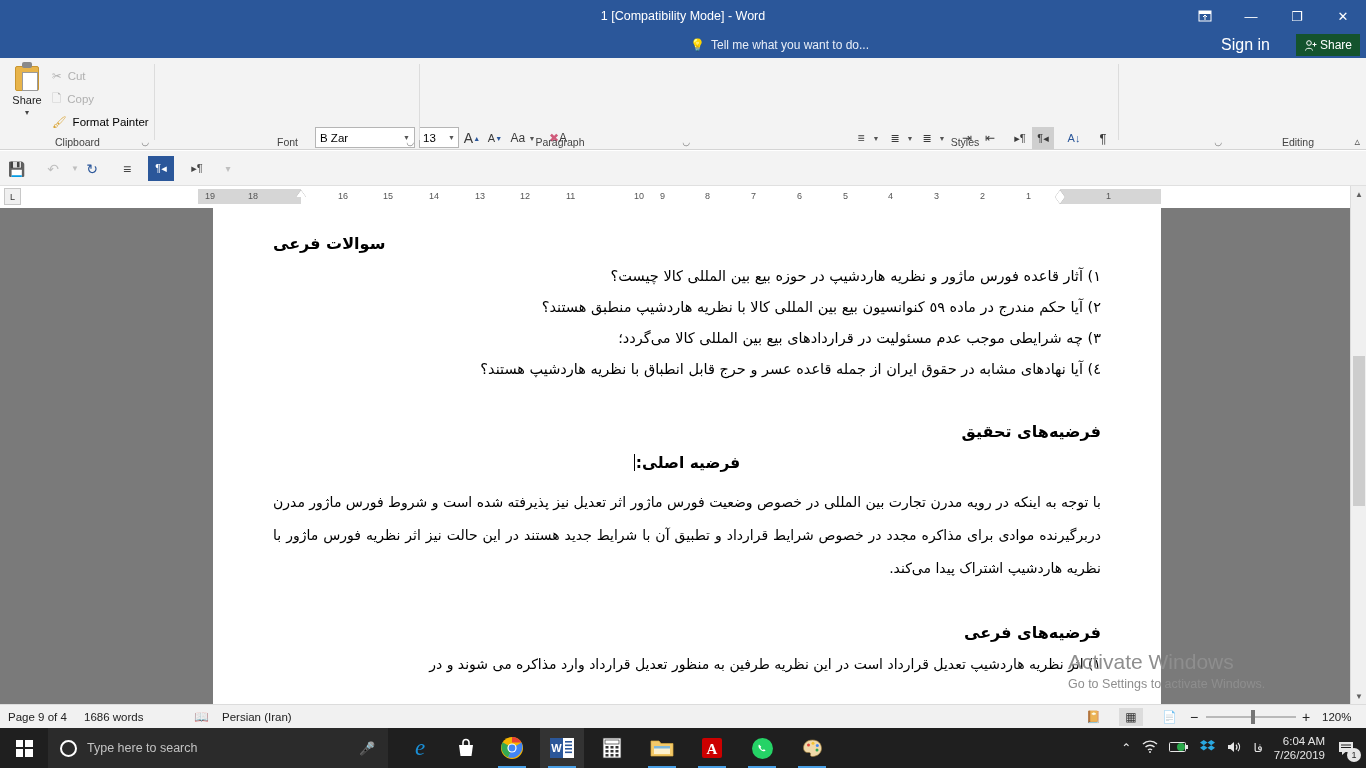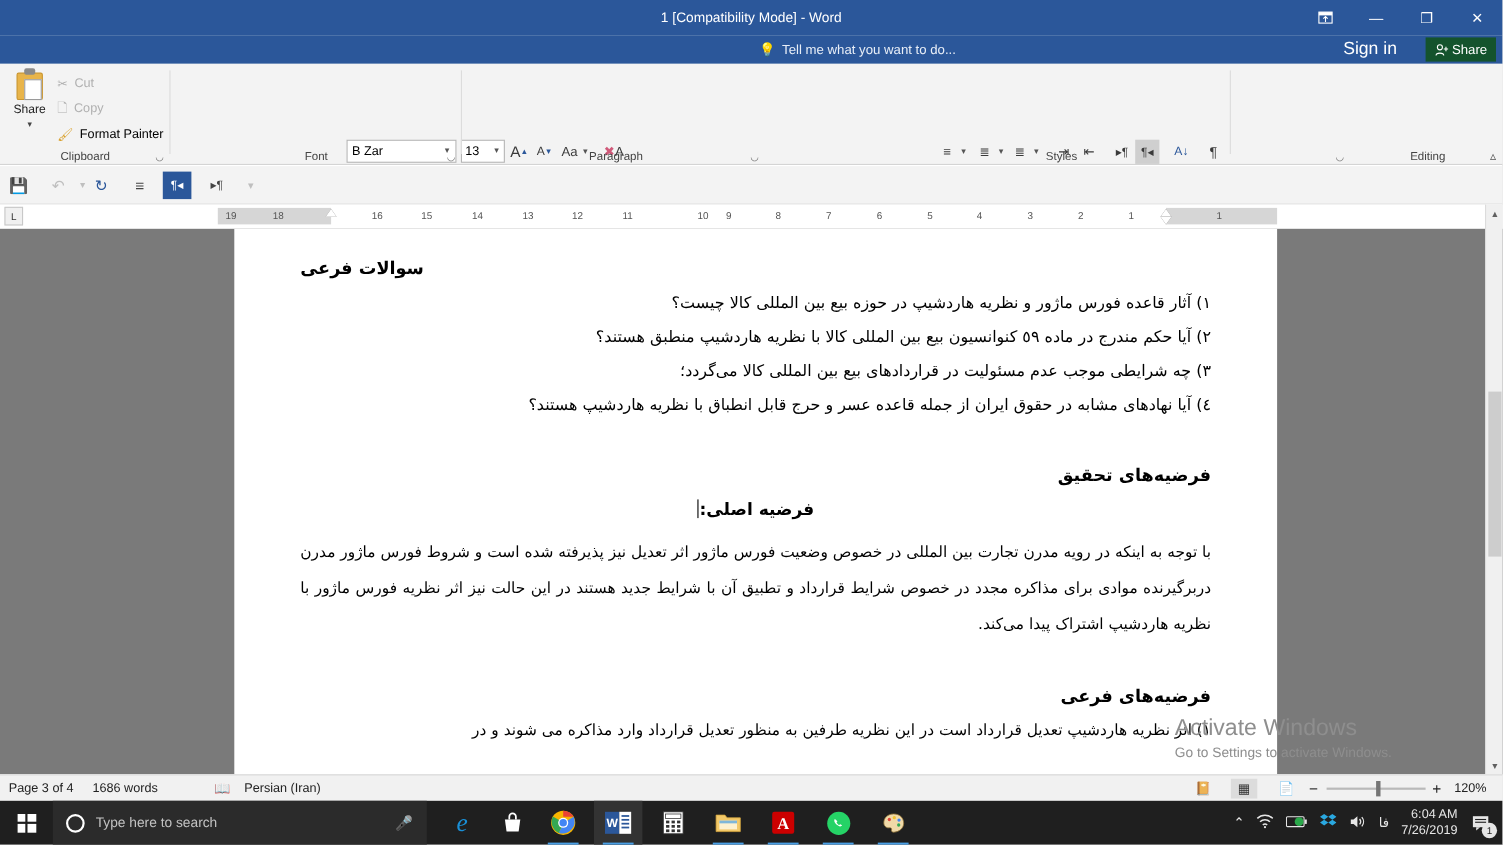--- a/index.html
+++ b/index.html
@@ -547,21 +547,21 @@
     </div>
   </div>
 
   <div class="vscroll">
     <div class="vs-arrow" style="top:0">▲</div>
     <div class="vs-thumb"></div>
     <div class="vs-arrow" style="bottom:0">▼</div>
   </div>
 
   <div class="statusbar">
-    <div class="sb" style="left:8px">Page 3 of 4</div>
+    <div class="sb" style="left:8px">Page 9 of 4</div>
     <div class="sb" style="left:84px">1686 words</div>
     <div class="sb-ic" style="left:190px">📖</div>
     <div class="sb" style="left:222px">Persian (Iran)</div>
     <div class="sb-ic" style="left:1082px">📔</div>
     <div class="sb-ic sel" style="left:1119px">▦</div>
     <div class="sb-ic" style="left:1158px">📄</div>
     <div class="sb" style="left:1190px;font-size:14px">−</div>
     <div class="zoomtrack"></div>
     <div class="zoomthumb"></div>
     <div class="sb" style="left:1302px;font-size:14px">+</div>

